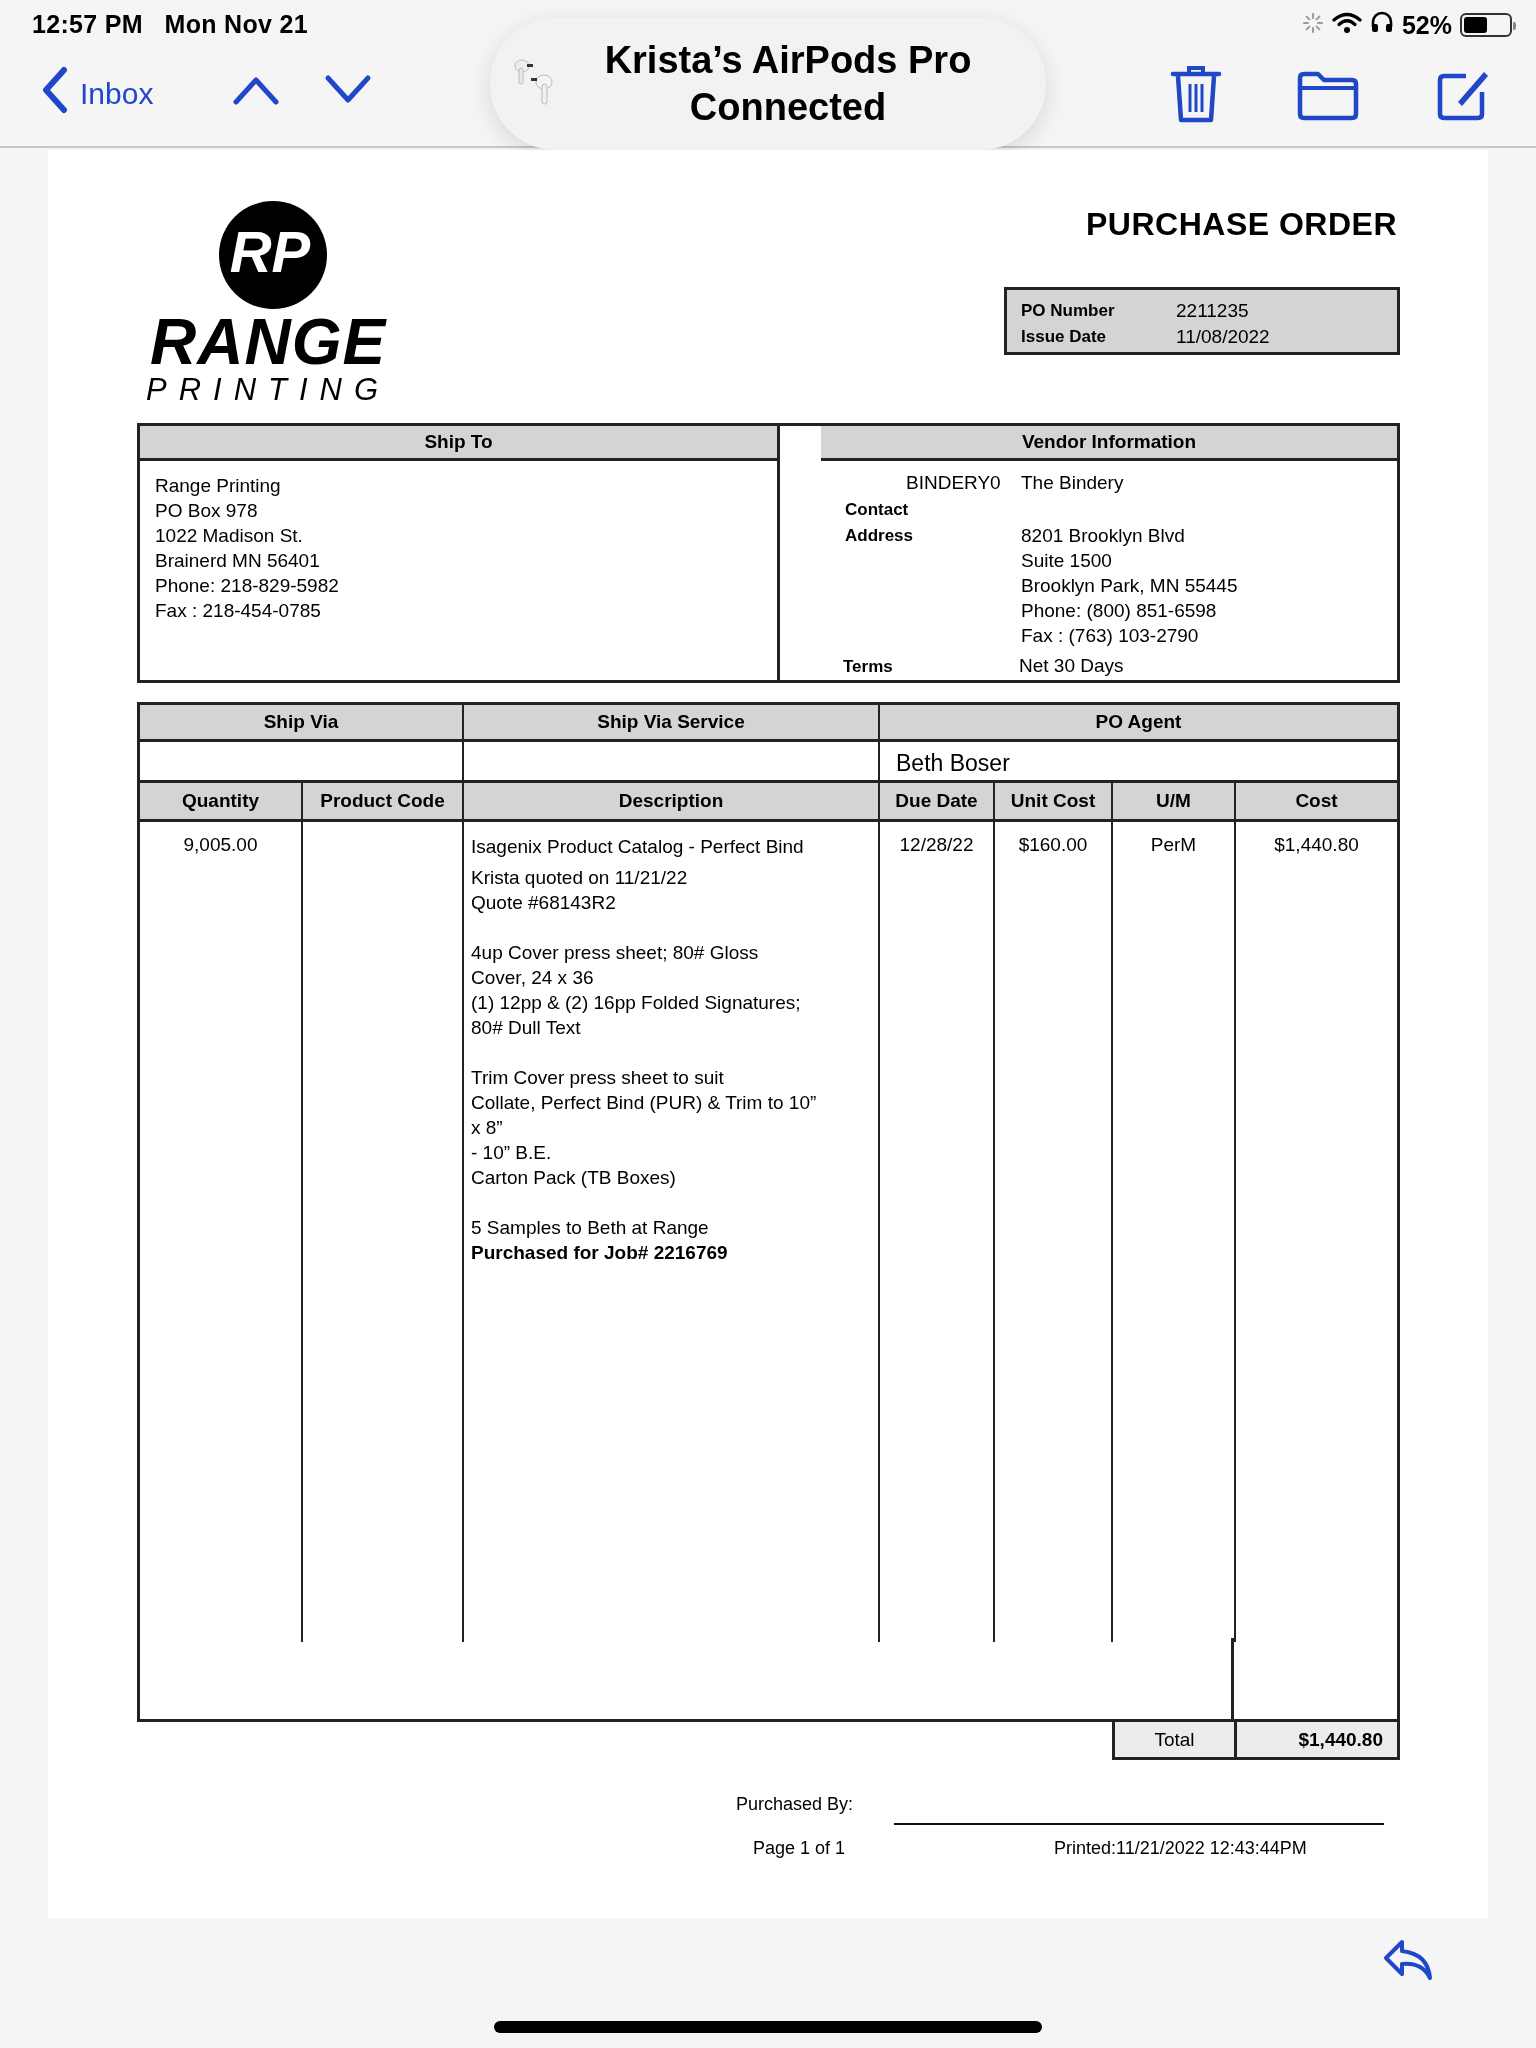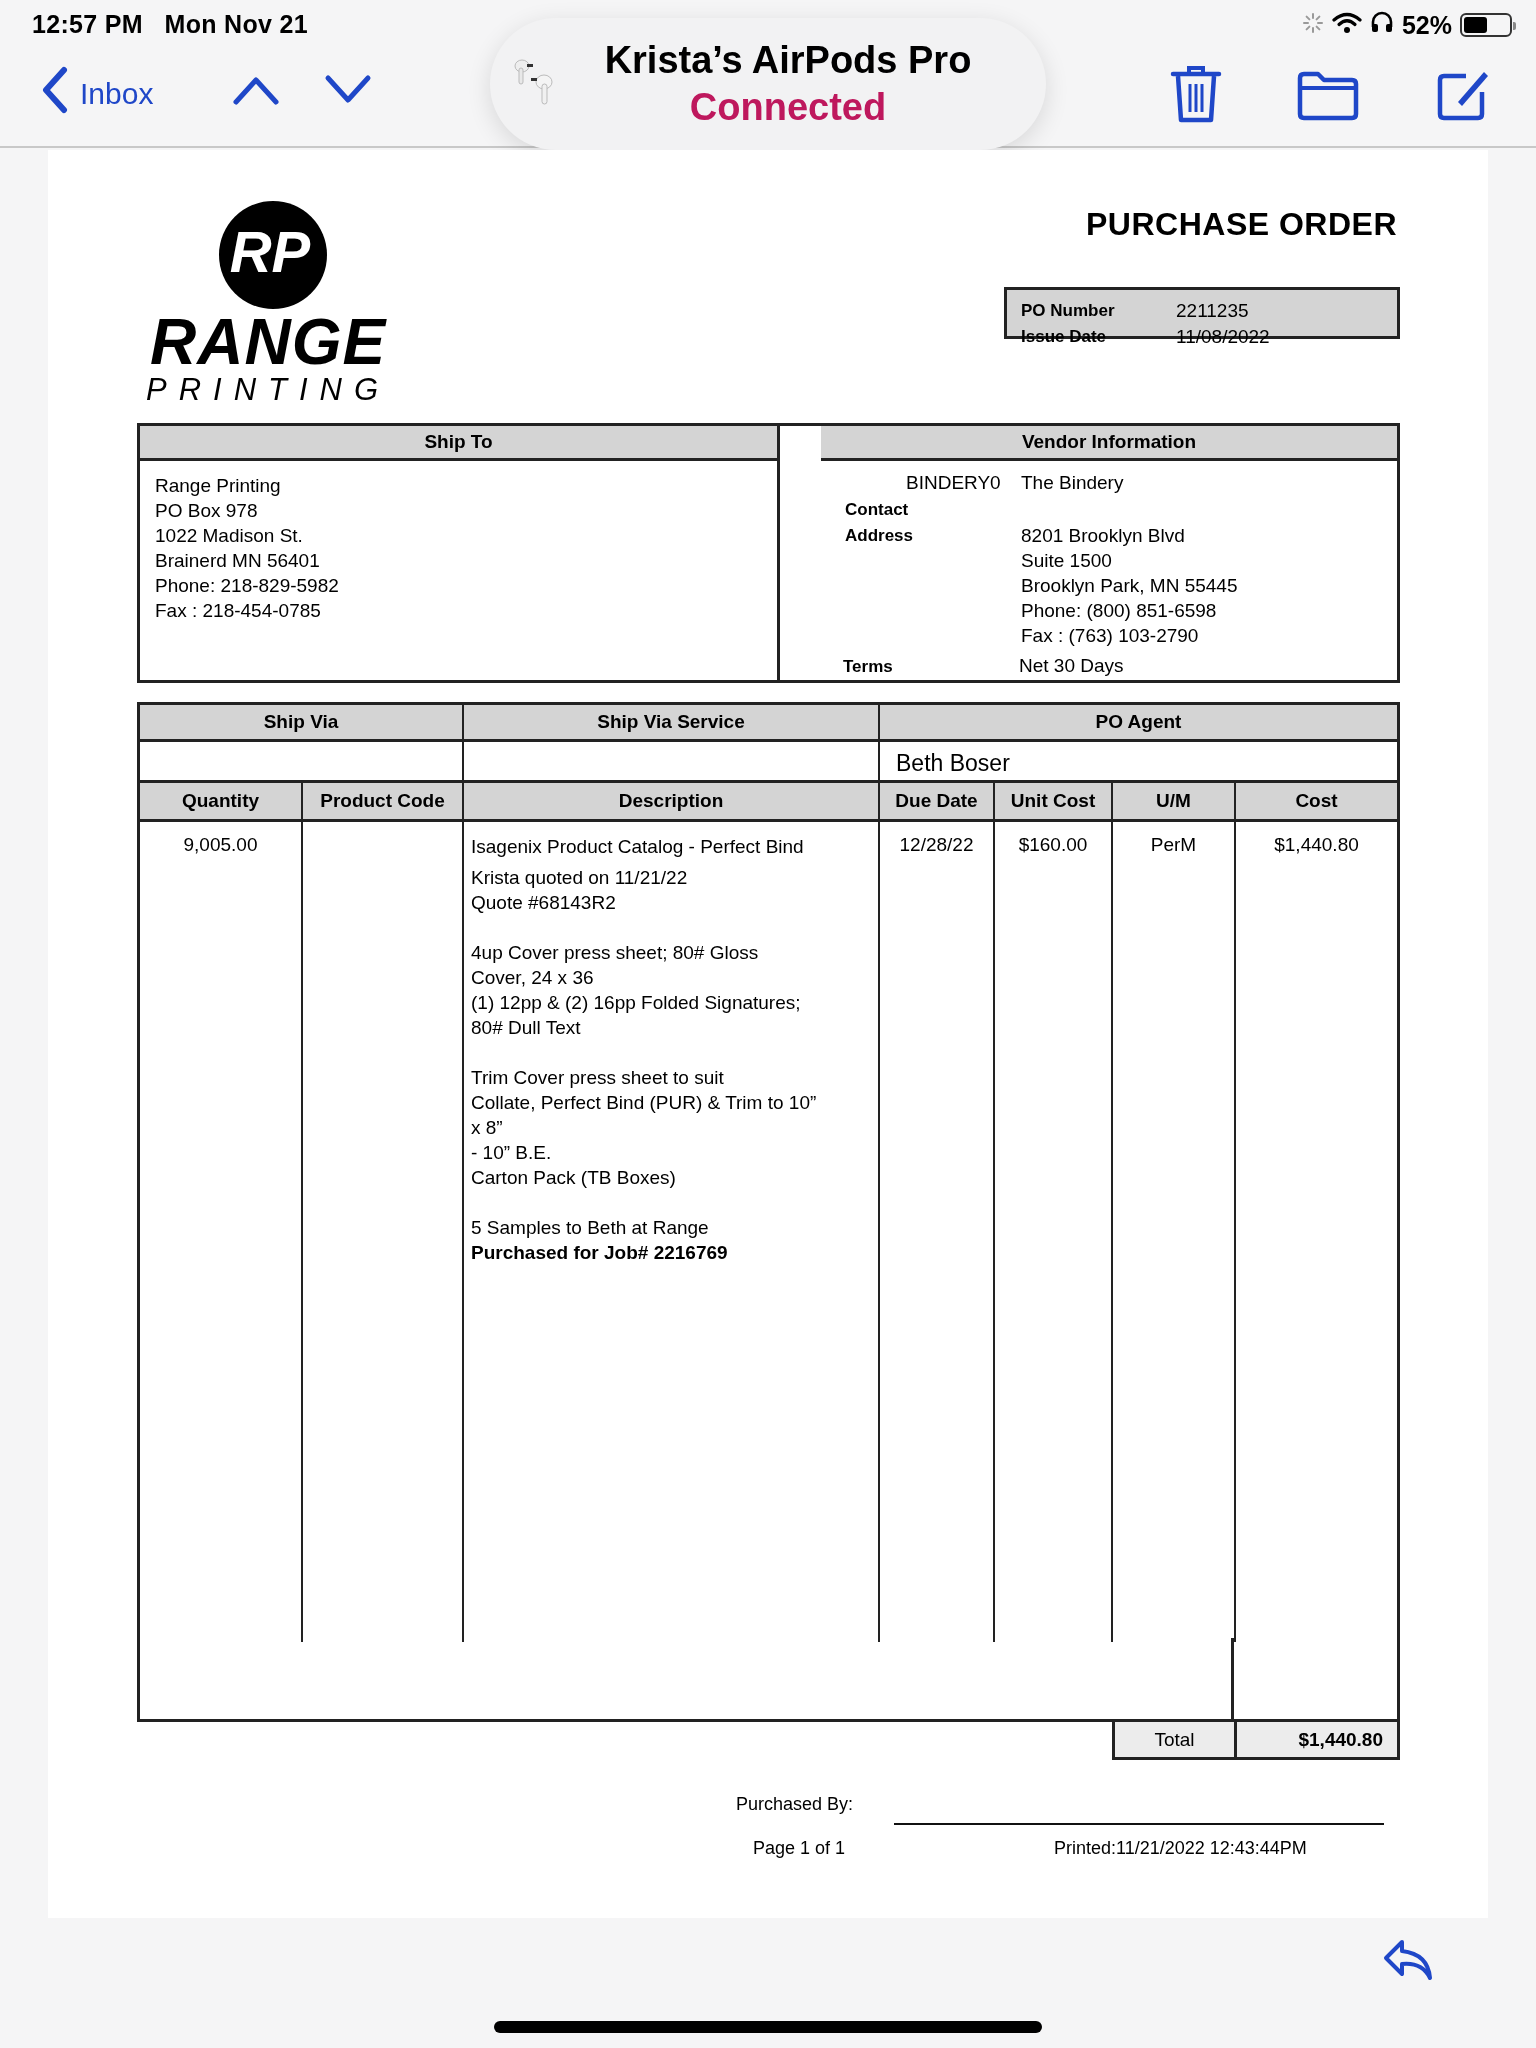--- a/index.html
+++ b/index.html
@@ -21,32 +21,32 @@
     #next-btn { left: 324px; top: 72px; cursor: pointer; }
     #trash-btn { left: 1170px; top: 64px; cursor: pointer; }
     #folder-btn { left: 1296px; top: 70px; cursor: pointer; }
     #compose-btn { left: 1436px; top: 66px; cursor: pointer; }
 
     
     #airpods-banner { left: 490px; top: 18px; width: 556px; height: 132px; background: #f2f2f3; border-radius: 66px; box-shadow: 0 6px 24px rgba(0,0,0,0.12); display: flex; align-items: center; }
     #airpods-icon { position: absolute; left: 22px; top: 38px; }
     .banner-text { width: 100%; text-align: center; }
     #banner-title { font-size: 38px; font-weight: bold; color: #000; margin-left: 40px; }
-    #banner-sub { font-size: 38px; font-weight: bold; color: #be185d; margin-left: 40px; margin-top: 4px; }
+    #banner-sub { font-size: 38px; font-weight: bold; color: #000000; margin-left: 40px; margin-top: 4px; }
 
     
     #doc-page { left: 48px; top: 150px; width: 1440px; height: 1768px; background: #fff; }
     .doc { position: absolute; font-family: "Liberation Sans", sans-serif; }
 
     #logo { left: 150px; top: 200px; width: 250px; }
     #logo-word { font-size: 64px; font-weight: bold; font-style: italic; letter-spacing: 1px; line-height: 64px; }
     #logo-sub { font-size: 31px; letter-spacing: 12px; font-style: italic; line-height: 32px; margin-left: -4px; }
 
     #po-title { left: 1086px; top: 206px; font-size: 32px; font-weight: bold; letter-spacing: 0.5px; }
-    #po-box { left: 1004px; top: 287px; width: 396px; height: 52px; border: 3px solid #222; background: #d4d4d4; padding: 8px 14px; font-size: 18px; }
+    #po-box { left: 1004px; top: 287px; width: 396px; height: 68px; border: 3px solid #222; background: #d4d4d4; padding: 8px 14px; font-size: 18px; }
     .po-row { display: flex; height: 26px; align-items: center; }
     .po-label { width: 155px; font-weight: bold; font-size: 17px; }
     .po-val { font-size: 19px; }
 
     
     .tbl { position: absolute; border: 3px solid #222; }
     .hdr { background: #d4d4d4; font-weight: bold; font-size: 19px; text-align: center; display: flex; align-items: center; justify-content: center; border-bottom: 3px solid #222; }
     .cell-txt { font-size: 19px; line-height: 25px; }
 
     #shipto-vendor { left: 137px; top: 423px; width: 1263px; height: 260px; display: flex; align-items: flex-end; }

